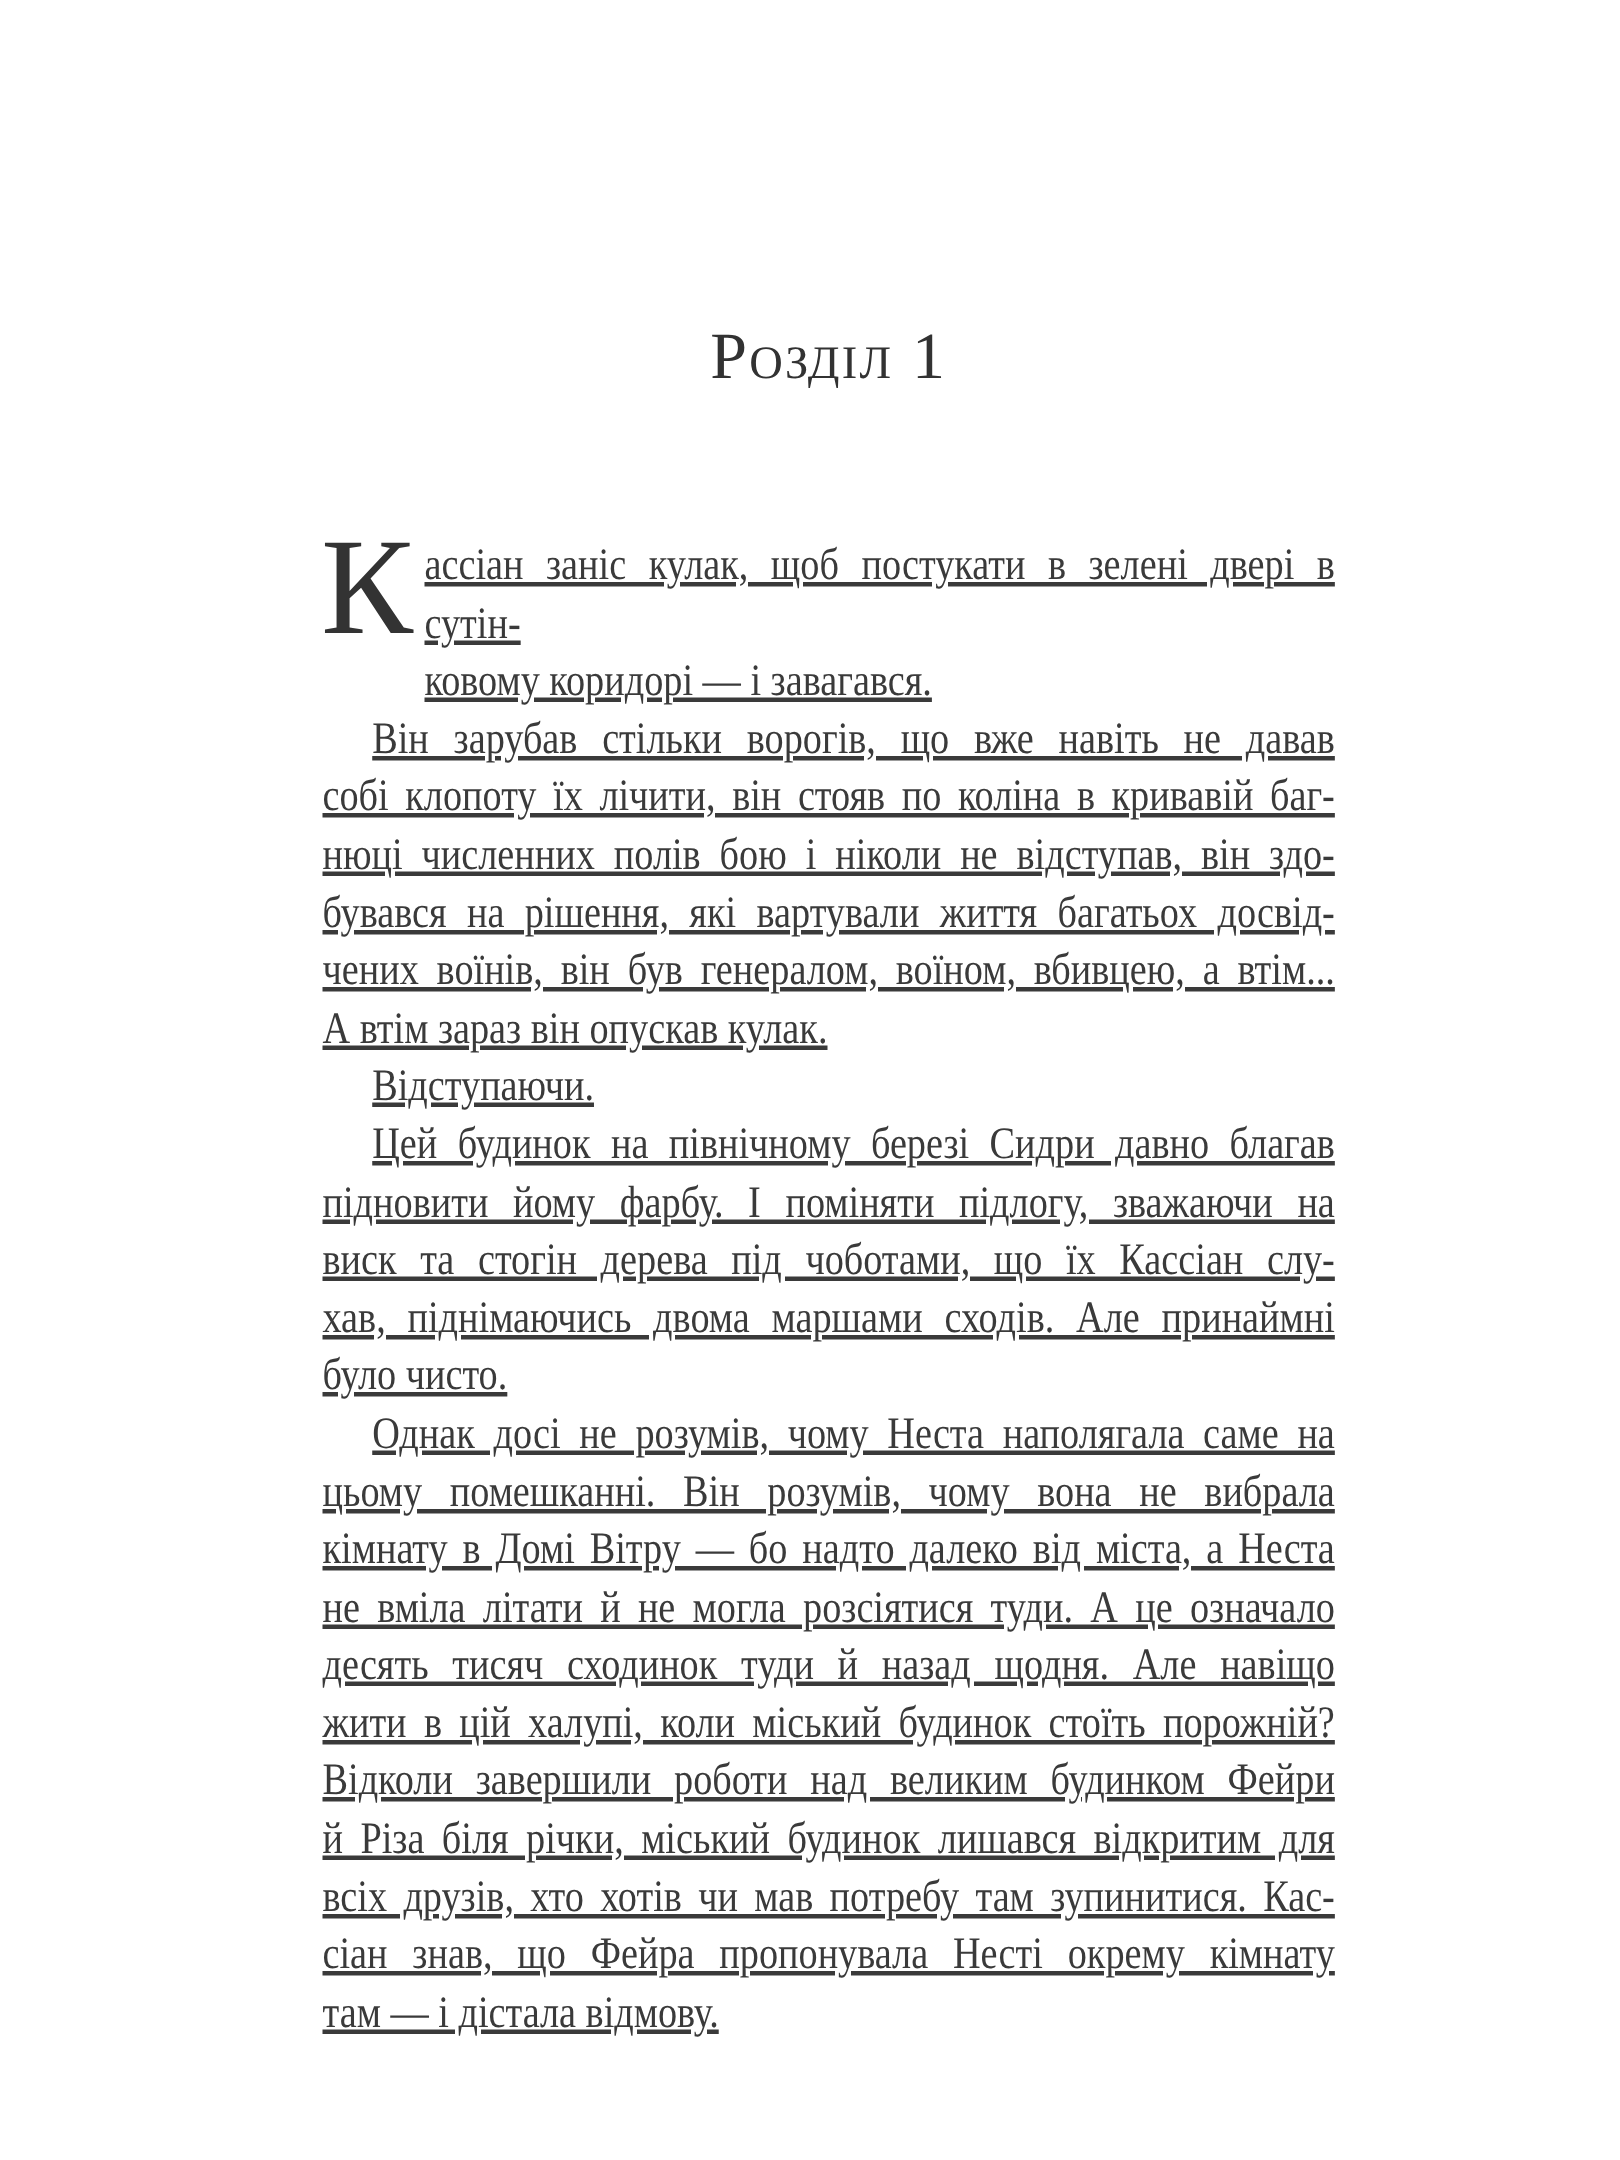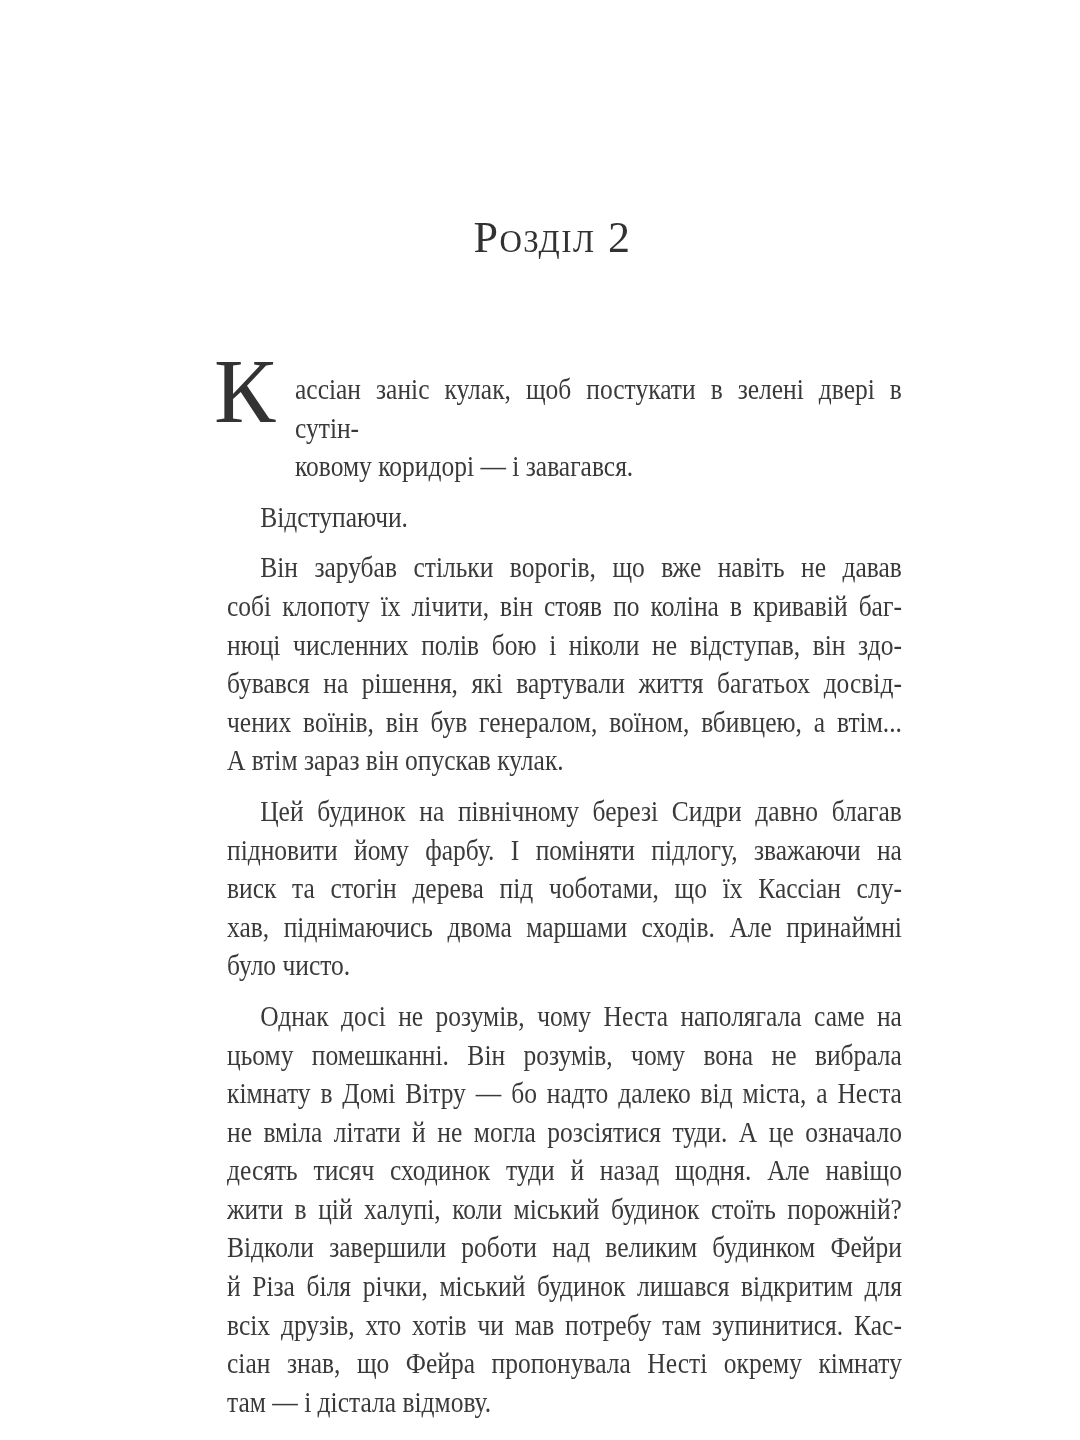--- a/index.html
+++ b/index.html
@@ -29,21 +29,21 @@
     font-weight: 400;
     font-variant: small-caps;
     letter-spacing: 1.5px;
     color: #323232;
   }
   .textblock {
     position: absolute;
     left: 215px;
     top: 358px;
   }
-  .para { margin: 12px; padding: 0; }
+  .para { margin: 0; padding: 0; text-decoration: underline; }
   .line {
     font-size: 30px;
     line-height: 38.6px;
     width: 794px;              
     transform: scaleX(0.85);
     transform-origin: 0 0;
     color: #3a3a3a;
   }
   .jl {                        
     text-align: justify;
@@ -61,42 +61,42 @@
     font-size: 92px;
     line-height: 95px;
     color: #333333;
   }
 </style>
 </head>
 <body>
 
 <div class="page">
 
-  <h1 class="chapter-title">Розділ 2</h1>
+  <h1 class="chapter-title">Розділ 1</h1>
 
   <div class="dropcap">К</div>
 
   <div class="textblock">
 
     <div class="para">
       <div class="line jl dc-line">ассіан заніс кулак, щоб постукати в зелені двері в сутін-</div>
       <div class="line dc-line">ковому коридорі — і завагався.</div>
     </div>
 
     <div class="para">
-      <div class="line ind">Відступаючи.</div>
-    </div>
-
-    <div class="para">
       <div class="line jl ind">Він зарубав стільки ворогів, що вже навіть не давав</div>
       <div class="line jl">собі клопоту їх лічити, він стояв по коліна в кривавій баг-</div>
       <div class="line jl">нюці численних полів бою і ніколи не відступав, він здо-</div>
       <div class="line jl">бувався на рішення, які вартували життя багатьох досвід-</div>
       <div class="line jl">чених воїнів, він був генералом, воїном, вбивцею, а втім...</div>
       <div class="line">А втім зараз він опускав кулак.</div>
+    </div>
+
+    <div class="para">
+      <div class="line ind">Відступаючи.</div>
     </div>
 
     <div class="para">
       <div class="line jl ind">Цей будинок на північному березі Сидри давно благав</div>
       <div class="line jl">підновити йому фарбу. І поміняти підлогу, зважаючи на</div>
       <div class="line jl">виск та стогін дерева під чоботами, що їх Кассіан слу-</div>
       <div class="line jl">хав, піднімаючись двома маршами сходів. Але принаймні</div>
       <div class="line">було чисто.</div>
     </div>
 

